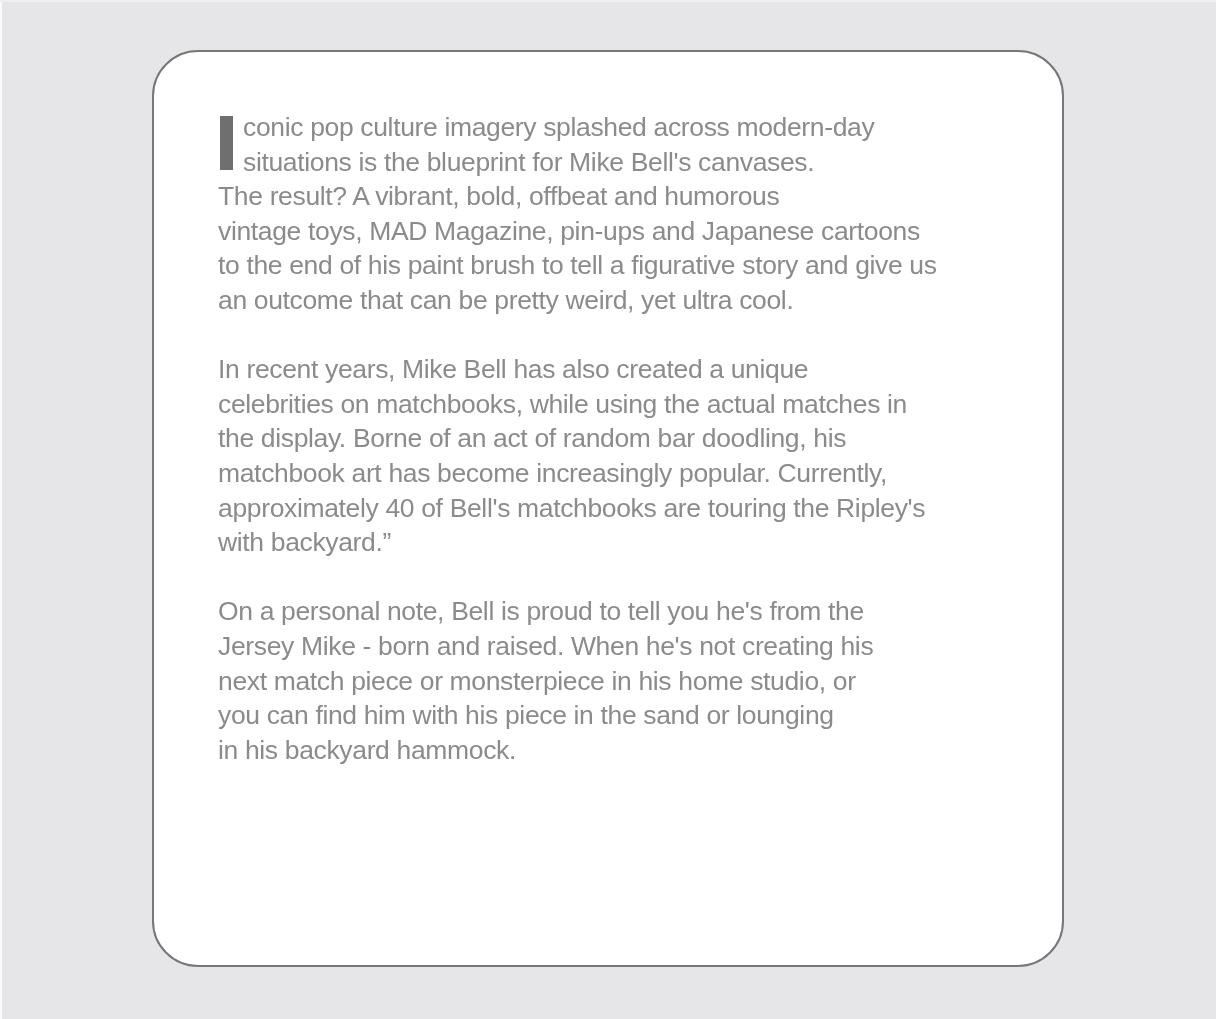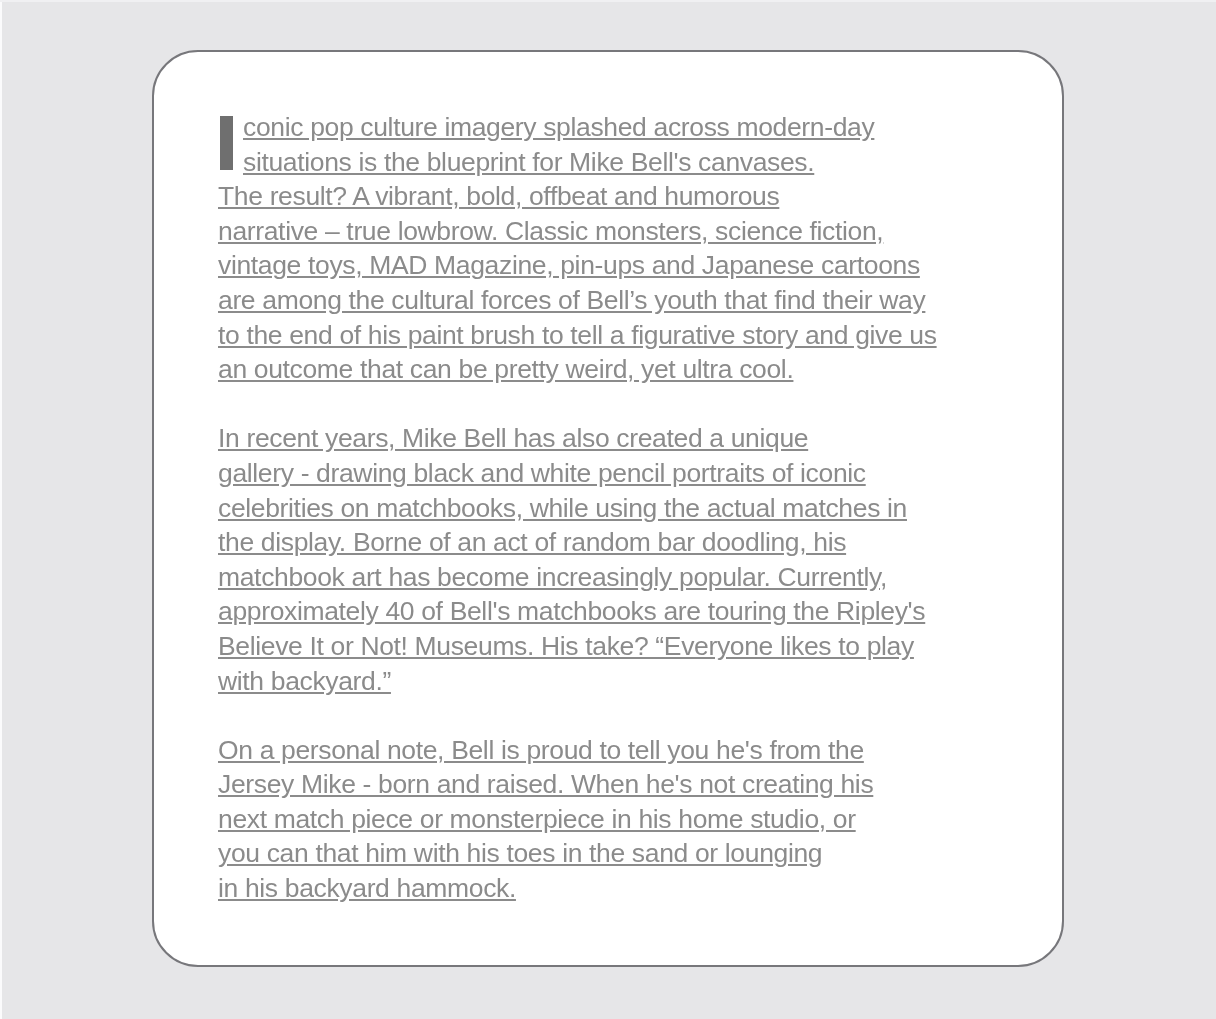--- a/index.html
+++ b/index.html
@@ -44,21 +44,20 @@
   }
   .article {
     padding: 58px 26px 0 64px;
     color: var(--text);
     font-size: 26.5px;
     line-height: 34.6px;
     letter-spacing: -0.35px;
   }
   .paragraph {
     margin-bottom: 34.6px;
-    text-decoration: underline;
   }
   .paragraph:last-child { margin-bottom: 16px; }
   .line {
     white-space: nowrap;
   }
   .dropcap {
     float: left;
     width: 13px;
     height: 54px;
     background: var(--dropcap);
@@ -81,40 +80,36 @@
 <div class="card">
   <div class="article">
 
     <div class="paragraph">
       <span class="dropcap">
           <span class="dropcap-letter">I</span>
         </span>
       <div class="line">conic pop culture imagery splashed across modern-day</div>
       <div class="line">situations is the blueprint for Mike Bell's canvases.</div>
       <div class="line">The result? A vibrant, bold, offbeat and humorous</div>
-      <div class="line">narrative – true lowbrow. Classic monsters, science fiction,</div>
       <div class="line">vintage toys, MAD Magazine, pin-ups and Japanese cartoons</div>
-      <div class="line">are among the cultural forces of Bell’s youth that find their way</div>
       <div class="line">to the end of his paint brush to tell a figurative story and give us</div>
       <div class="line">an outcome that can be pretty weird, yet ultra cool.</div>
     </div>
 
     <div class="paragraph">
       <div class="line">In recent years, Mike Bell has also created a unique</div>
-      <div class="line">gallery - drawing black and white pencil portraits of iconic</div>
       <div class="line">celebrities on matchbooks, while using the actual matches in</div>
       <div class="line">the display. Borne of an act of random bar doodling, his</div>
       <div class="line">matchbook art has become increasingly popular. Currently,</div>
       <div class="line">approximately 40 of Bell's matchbooks are touring the Ripley's</div>
-      <div class="line">Believe It or Not! Museums. His take? “Everyone likes to play</div>
       <div class="line">with backyard.”</div>
     </div>
 
     <div class="paragraph">
       <div class="line">On a personal note, Bell is proud to tell you he's from the</div>
       <div class="line">Jersey Mike - born and raised. When he's not creating his</div>
       <div class="line">next match piece or monsterpiece in his home studio, or</div>
-      <div class="line">you can that him with his toes in the sand or lounging</div>
+      <div class="line">you can find him with his piece in the sand or lounging</div>
       <div class="line">in his backyard hammock.</div>
     </div>
 
   </div>
 </div>
 
 </body></html>

